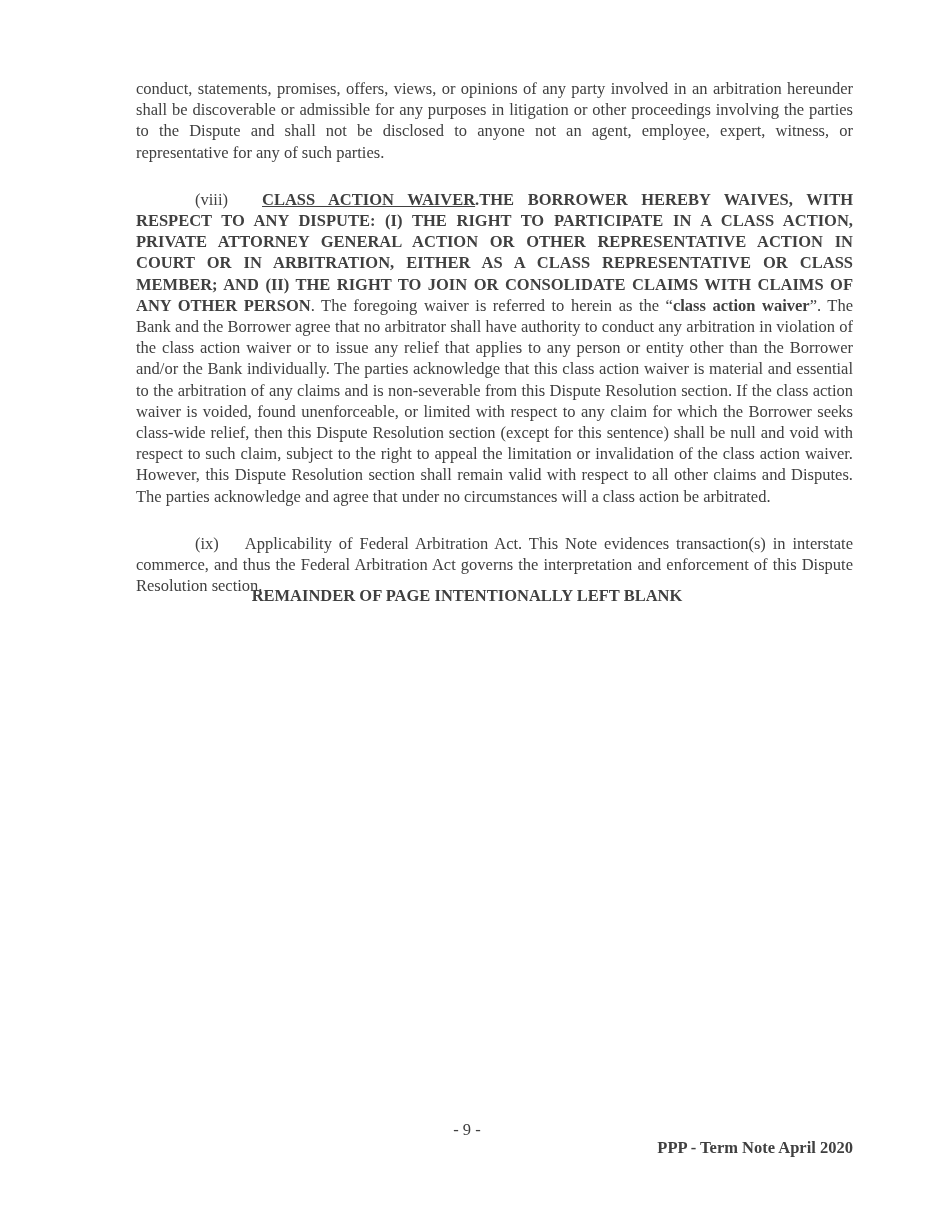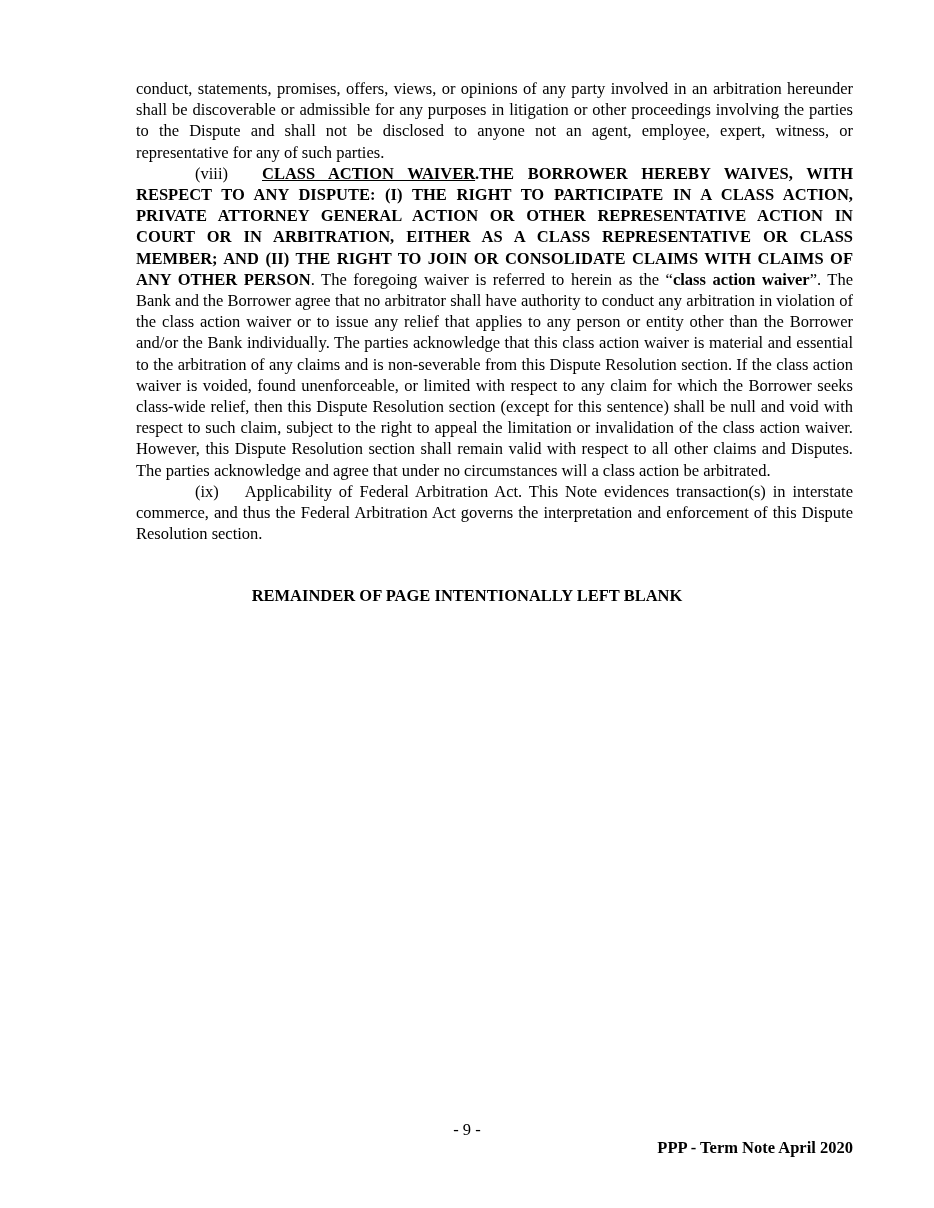--- a/index.html
+++ b/index.html
@@ -8,32 +8,32 @@
     background: #ffffff;
   }
   .page {
     position: relative;
     width: 934px;
     height: 1208px;
     background: #ffffff;
     font-family: "Liberation Serif", "DejaVu Serif", serif;
     font-size: 16.5px;
     line-height: 21.2px;
-    color: #000000;
+    color: #404040;
     overflow: hidden;
   }
   .content {
     position: absolute;
     left: 136px;
     top: 78px;
     width: 717px;
     text-align: justify;
   }
   .para { margin: 0; }
-  .para + .para { margin-top: 0; }
+  .para + .para { margin-top: 26px; }
   .first-indent { text-indent: 59px; }
   .tab-gap { display: inline-block; width: 34px; }
   .tab-gap-sm { display: inline-block; width: 26px; }
   .bold { font-weight: bold; }
   .bold-underline { font-weight: bold; text-decoration: underline; }
   .underline { }
   .remainder-notice {
     position: absolute;
     left: 0;
     top: 585px;

